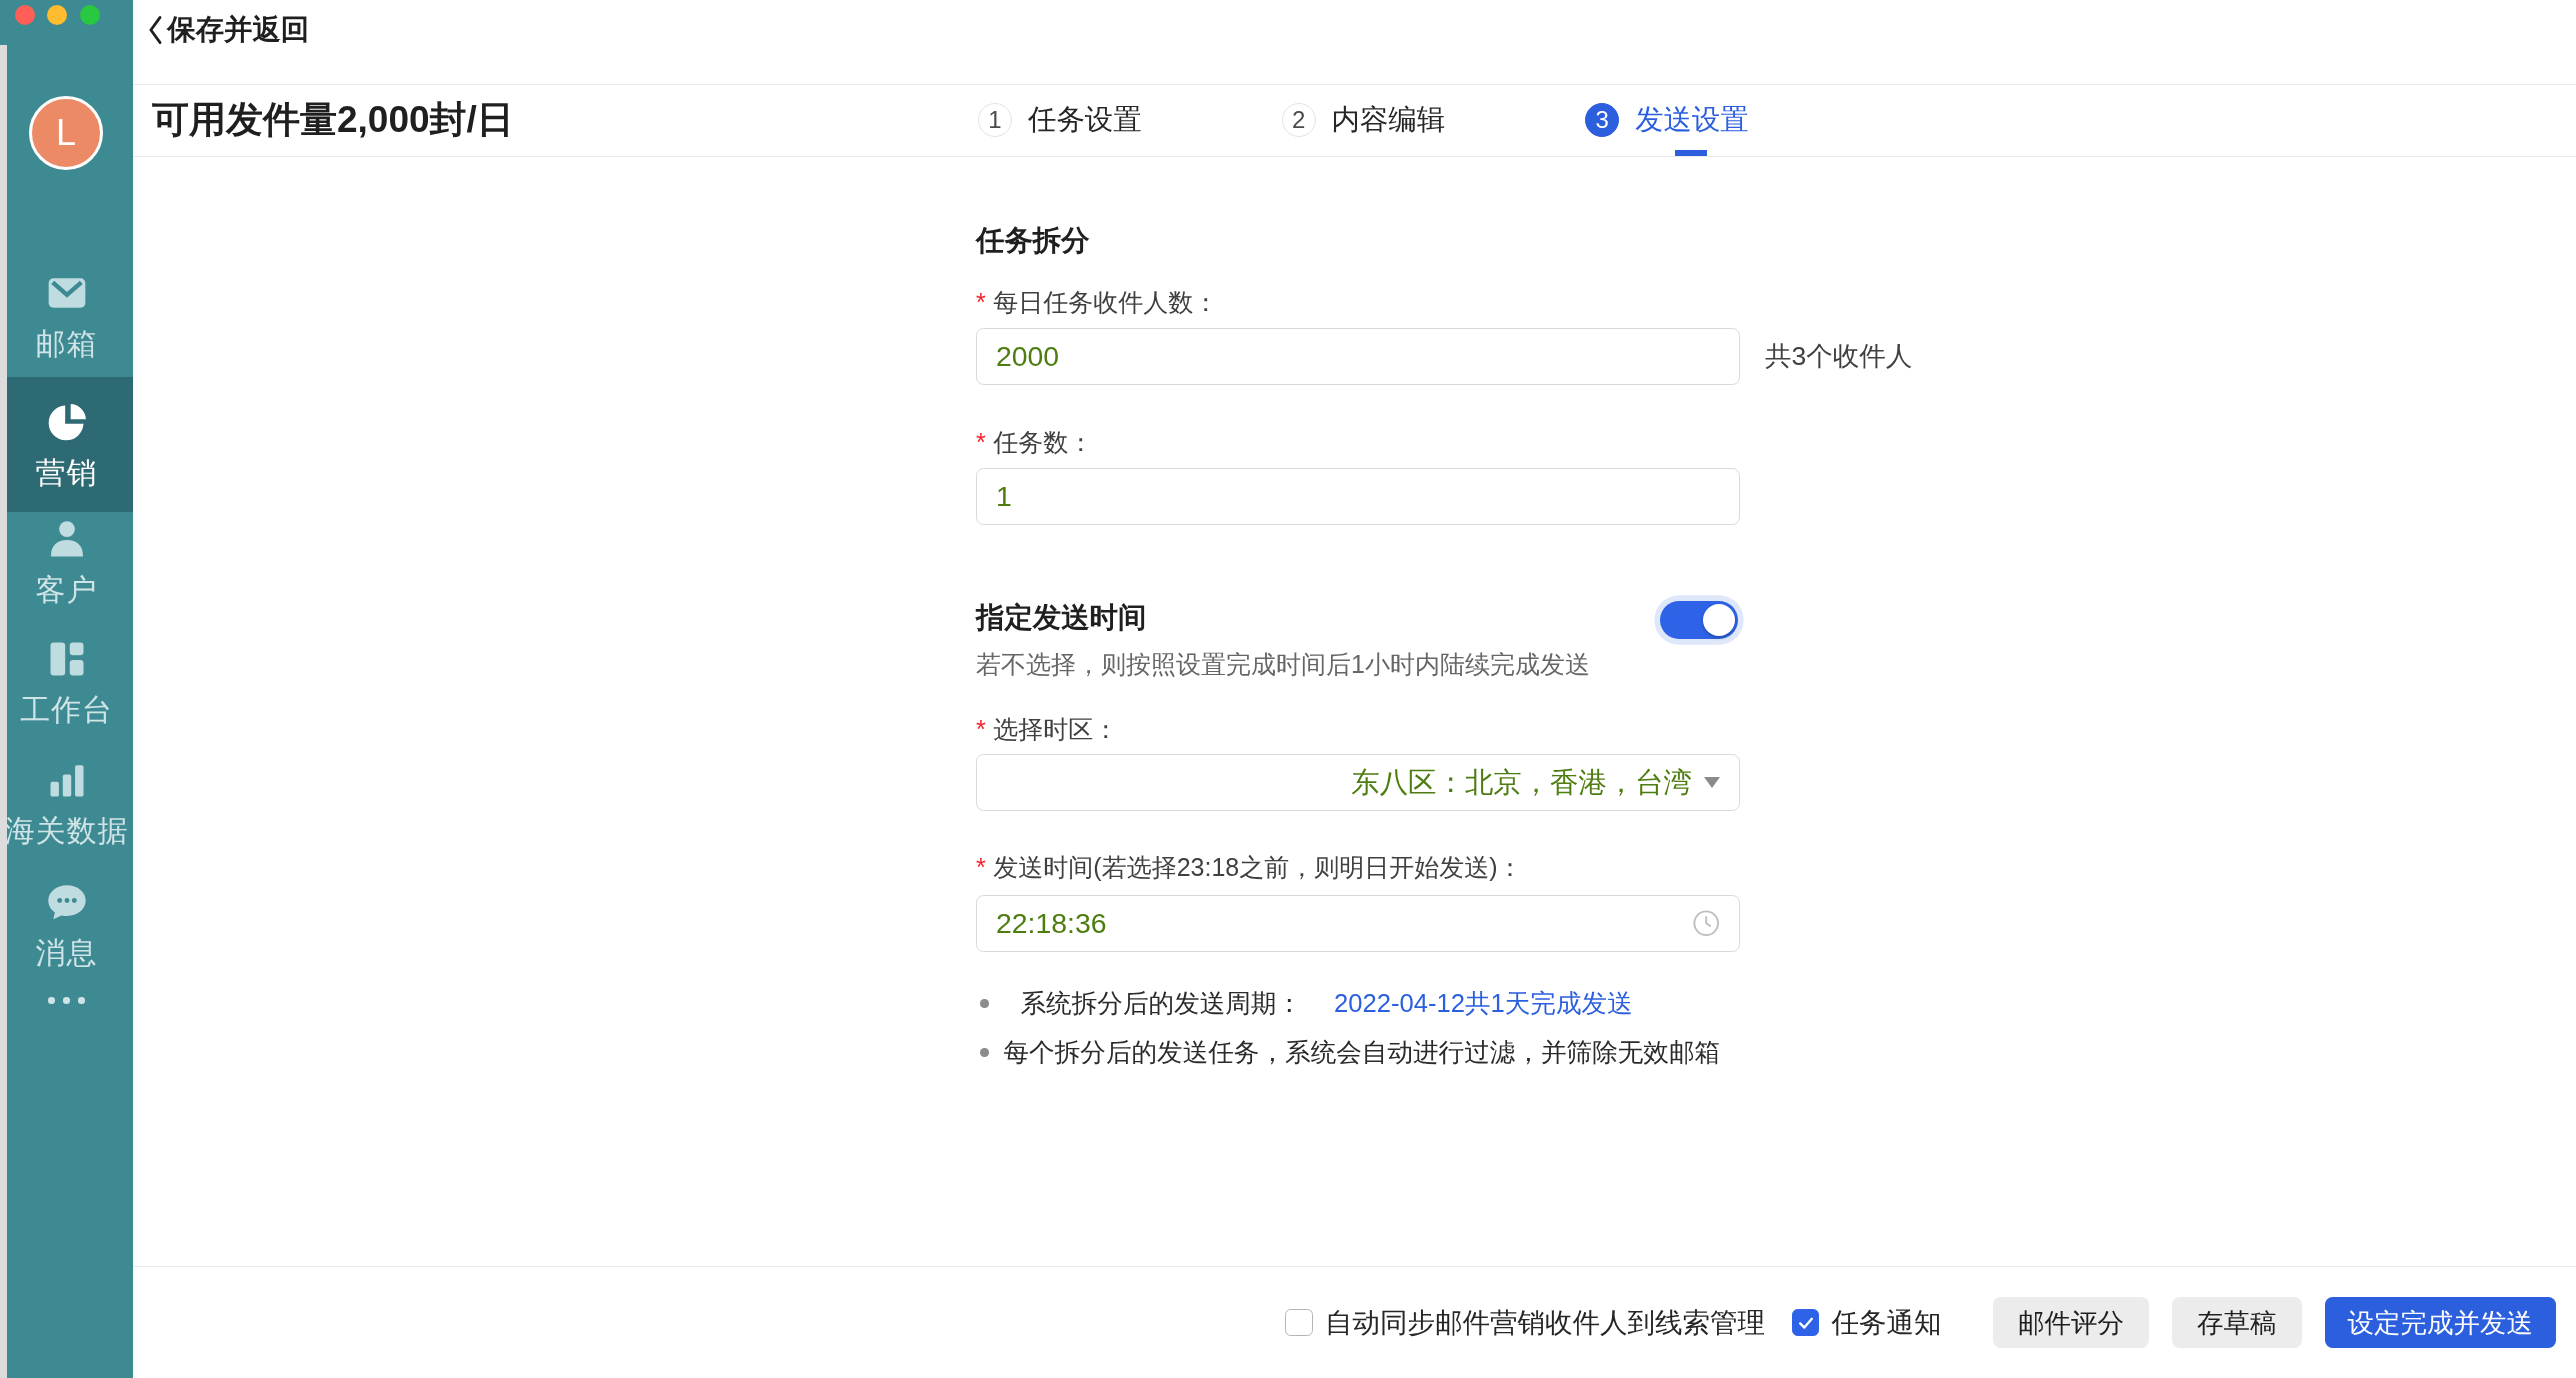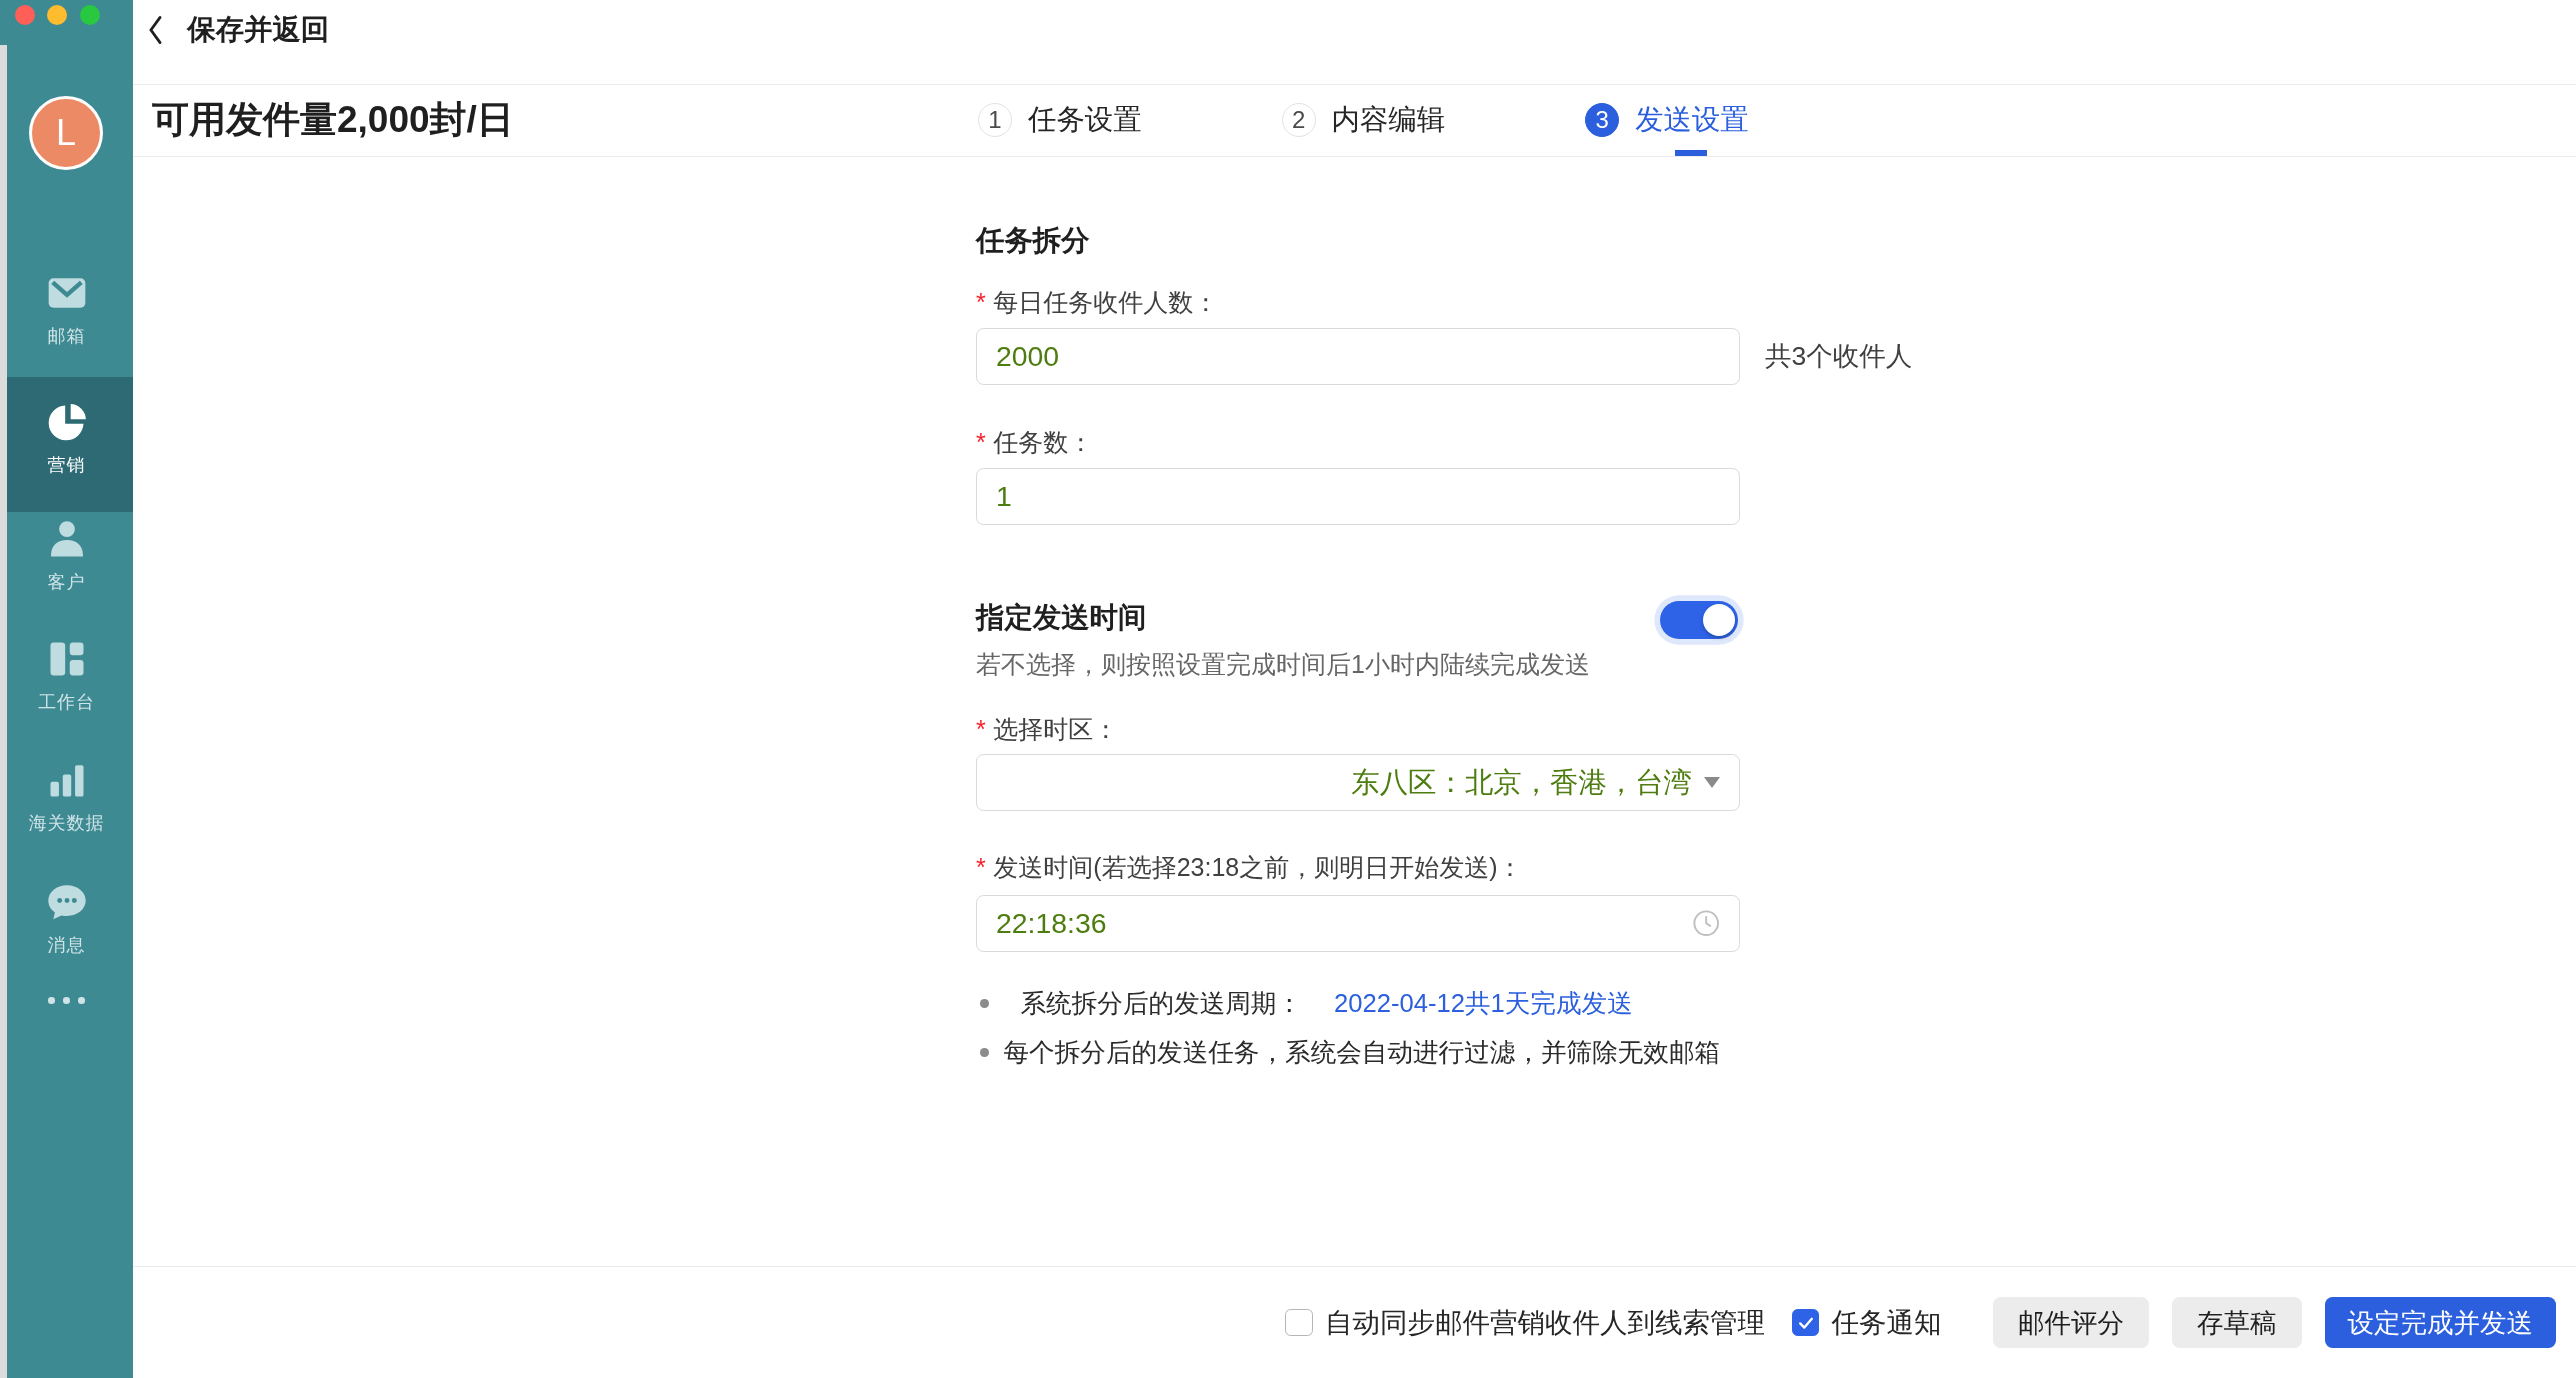--- a/index.html
+++ b/index.html
@@ -11,35 +11,35 @@
   .edge-artifact{position:absolute;left:0;top:45px;width:6.6px;height:1333px;background:#dcdcdc;z-index:5;}
   .lights{position:absolute;left:15px;top:4.7px;display:flex;gap:12.3px;}
   .light{width:20px;height:20px;border-radius:50%;}
   .light.red{background:#ff5f57;}.light.yellow{background:#febc2e;}.light.green{background:#28c840;}
   .avatar{position:absolute;left:29px;top:96px;width:74px;height:74px;border-radius:50%;
           background:#eb8a64;border:3.8px solid #fdfdfd;box-sizing:border-box;
           display:flex;align-items:center;justify-content:center;color:#fff;font-size:36px;}
   .nav-item{position:absolute;left:0;width:133px;text-align:center;color:#cfe4e7;cursor:pointer;box-sizing:border-box;}
   .nav-item .nicon{display:inline-block;width:44px;height:44px;color:#bfdce0;}
   .nav-item .nicon svg{width:44px;height:44px;display:block;}
-  .nav-item .nlabel{margin-top:5.7px;font-size:18px;letter-spacing:0.9px;}
+  .nav-item .nlabel{margin-top:5.7px;font-size:30px;letter-spacing:0.9px;}
   .nav-item:nth-child(1){top:271px;}
   .nav-item:nth-child(2){top:377px;height:135px;padding-top:23px;background:#2d6a73;}
   .nav-item:nth-child(3){top:517px;}
   .nav-item:nth-child(4){top:637px;}
   .nav-item:nth-child(5){top:758px;}
   .nav-item:nth-child(6){top:880px;}
   .nav-item.active .nicon{color:#ffffff;}
   .nav-item.active .nlabel{color:#ffffff;}
   .nav-more{position:absolute;left:0;top:997px;width:133px;display:flex;justify-content:center;gap:8.5px;cursor:pointer;}
   .nav-more i{width:6.6px;height:6.6px;border-radius:50%;background:#cfe4e7;}
 
   
   .topbar{position:absolute;left:133px;top:0;right:0;height:85px;background:#fff;border-bottom:1.9px solid #ebebeb;box-sizing:border-box;}
-  .back{position:absolute;left:13.3px;top:11.4px;display:flex;align-items:center;gap:22px;cursor:pointer;}
+  .back{position:absolute;left:13.3px;top:11.4px;display:flex;align-items:center;gap:2px;cursor:pointer;}
   .back svg{width:19px;height:32px;}
   .back-label{font-size:28.4px;font-weight:700;color:#1f1f1f;}
   .header{position:absolute;left:133px;top:85px;right:0;height:72px;background:#fff;border-bottom:1.9px solid #ebebeb;box-sizing:border-box;}
   .quota{position:absolute;left:19px;top:0;height:70px;line-height:70px;font-size:37px;font-weight:700;color:#1f1f1f;}
   .steps{position:absolute;left:845px;top:0;height:70px;display:flex;align-items:center;gap:140px;}
   .step{display:flex;align-items:center;gap:16px;cursor:pointer;}
   .step-circle{width:34px;height:34px;border-radius:50%;border:1.9px solid #e3e3e3;box-sizing:border-box;
                display:flex;align-items:center;justify-content:center;font-size:24px;color:#4a4a4a;background:#fff;}
   .step-label{font-size:28.4px;font-weight:500;color:#262626;}
   .step.active .step-circle{background:#2b5fdd;border-color:#2b5fdd;color:#fff;}

